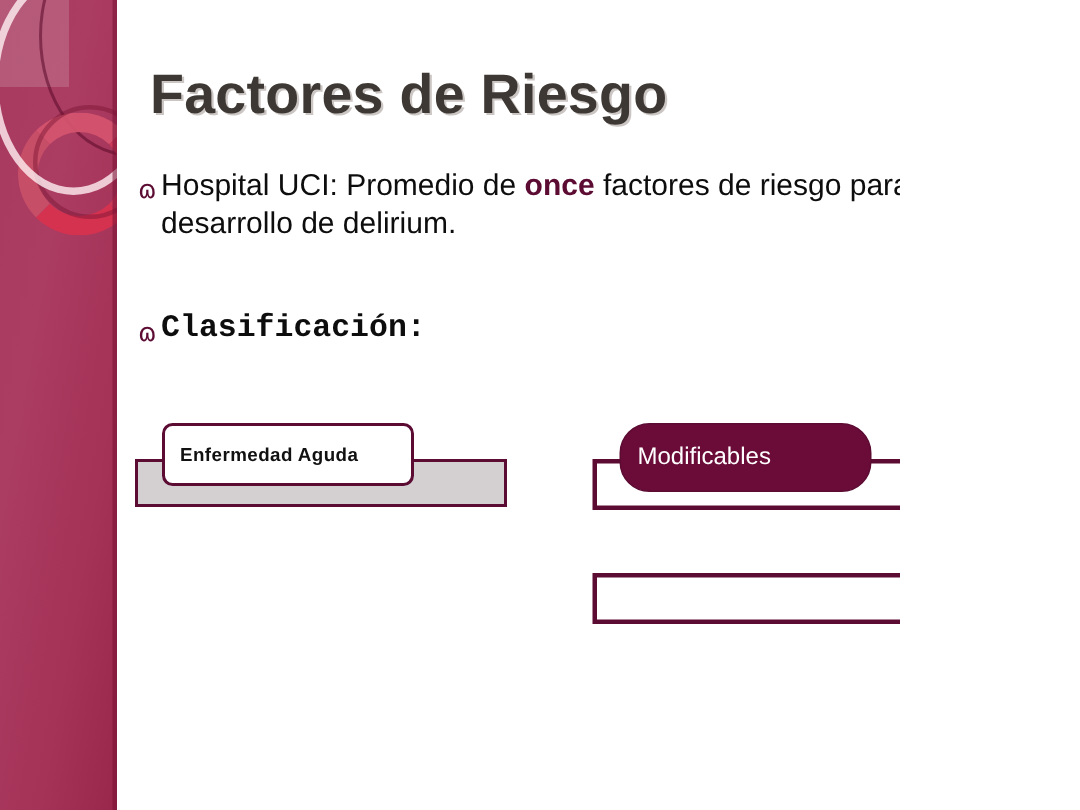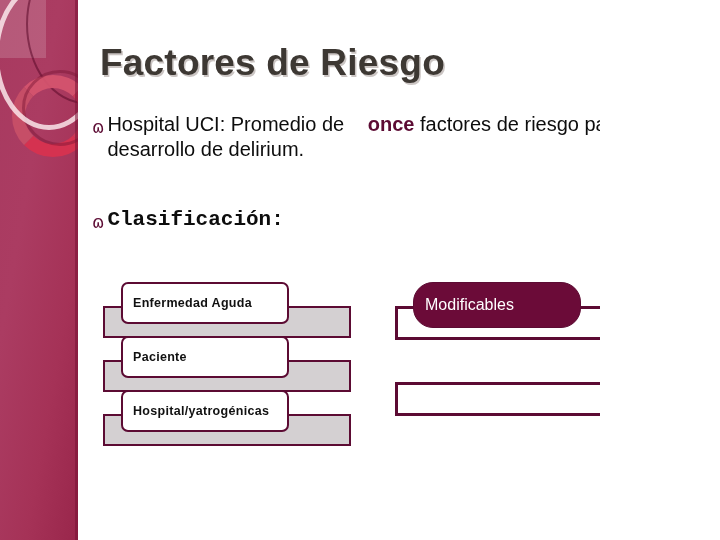--- a/index.html
+++ b/index.html
@@ -115,21 +115,20 @@
   .bullet-text {
     font-size: 20px;
     color: #0d0d0d;
     line-height: 25px;
   }
   #bullet-1 { left: 92px; top: 112px; width: 600px; }
   #bullet-2 { left: 92px; top: 207px; width: 400px; }
   .bullet-text strong {
     font-weight: bold;
     color: #5c0b33;
-    margin-left: 18px;
   }
   .bullet-text.bold-all {
     font-weight: bold;
     font-size: 21px;
     font-family: Liberation Mono, monospace;
   }
 
   
   .diagram {
     position: absolute;
@@ -165,21 +164,21 @@
     align-items: center;
     padding-left: 10px;
   }
   .lnode .card span {
     font-size: 12.5px;
     font-weight: bold;
     color: #111111;
     letter-spacing: 0.3px;
     white-space: nowrap;
   }
-  #lnode-0 { left: 103px; top: 282px; width: 250px; height: 60px; text-align: right; }
+  #lnode-0 { left: 90px; top: 282px; width: 250px; height: 60px; text-align: right; }
   #lnode-1 { left: 103px; top: 336px; width: 250px; height: 60px; }
   #lnode-2 { left: 103px; top: 390px; width: 250px; height: 60px; }
 
   
   .rnode { position: absolute; }
   .rnode .plate {
     position: absolute;
     left: 0;
     top: 24px;
     width: 248px;
@@ -238,33 +237,21 @@
 
   <div class="diagram">
 
     <div class="lnode" id="lnode-0">
       <div class="plate"></div>
       <div class="card">
         <span>Enfermedad Aguda</span>
       </div>
     </div>
 
-    <div class="lnode" id="lnode-1">
-      <div class="plate"></div>
-      <div class="card">
-        <span>Paciente</span>
-      </div>
-    </div>
-
-    <div class="lnode" id="lnode-2">
-      <div class="plate"></div>
-      <div class="card">
-        <span>Hospital/yatrogénicas</span>
-      </div>
-    </div>
+
 
     <div class="rnode" id="rnode-0">
       <div class="plate"></div>
       <div class="card">
         <span>Modificables</span>
       </div>
     </div>
 
     <div class="rnode" id="rnode-1">
       <div class="plate"></div>

